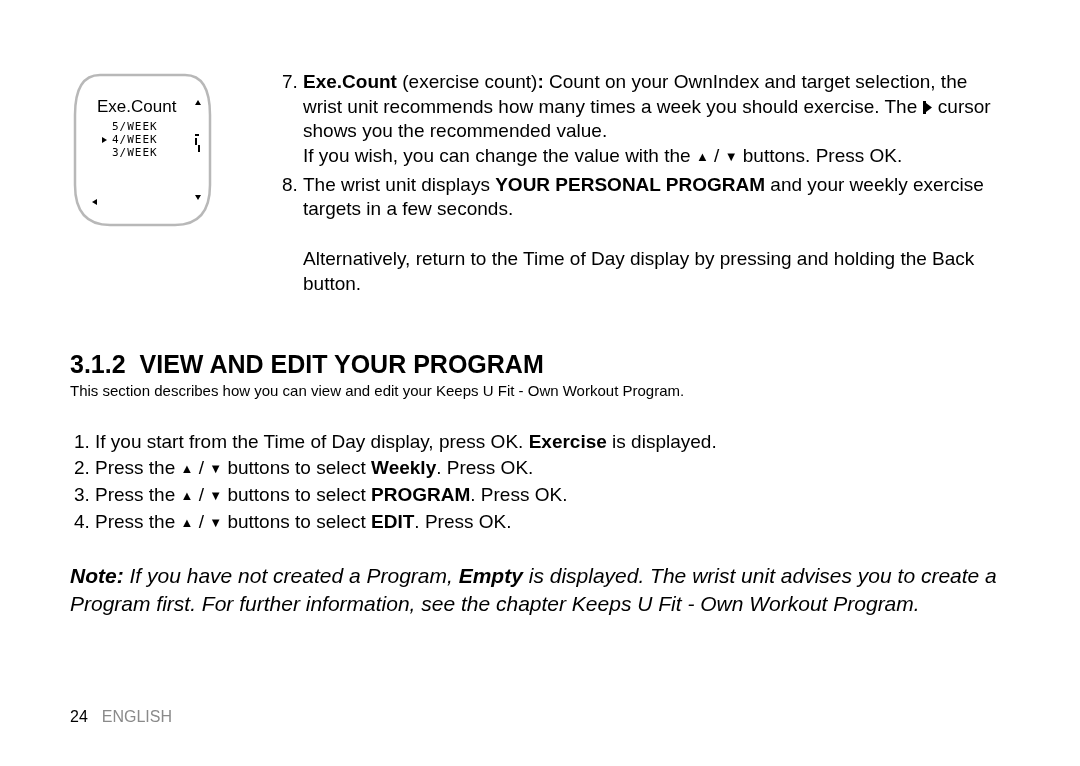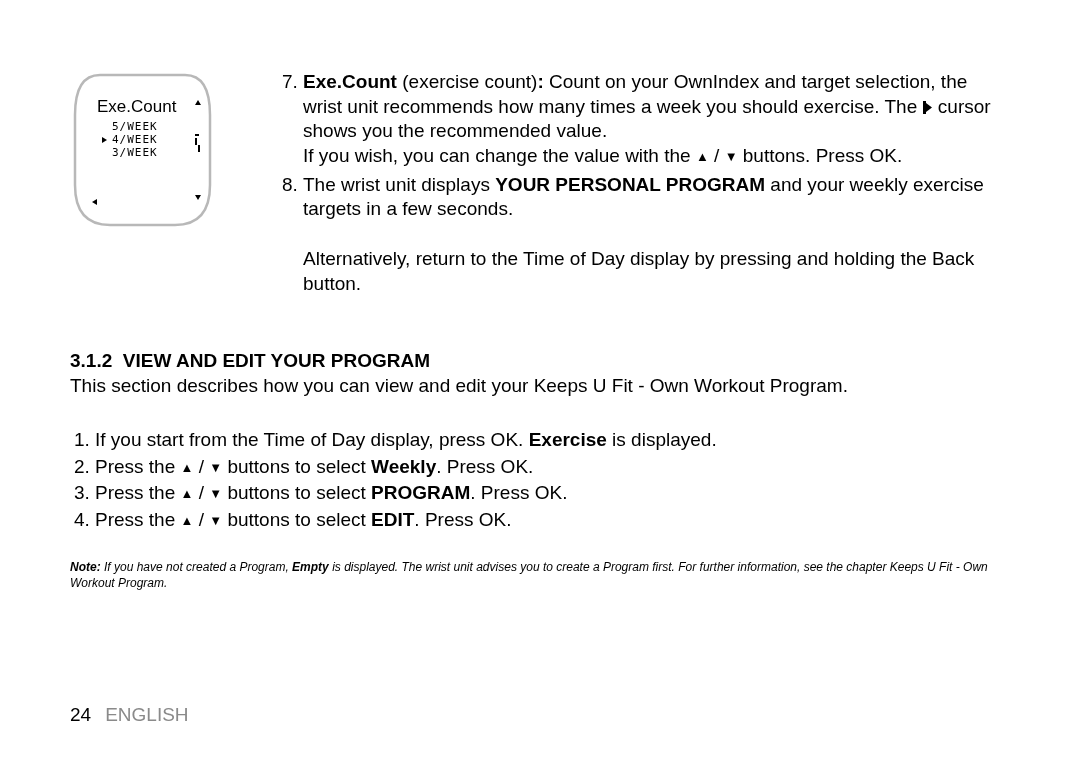--- a/index.html
+++ b/index.html
@@ -36,50 +36,50 @@
     font-size: 19px;
     line-height: 1.3;
   }
   .ordered-list li {
     margin-bottom: 4px;
   }
   .ordered-list li::marker {
     font-size: 19px;
   }
   .section-heading {
-    font-size: 19px;
+    font-size: 25px;
     font-weight: bold;
     margin-top: 50px;
     margin-bottom: 2px;
   }
   .section-intro {
-    font-size: 19px;
+    font-size: 15px;
     margin: 0 0 28px 0;
     line-height: 1.3;
   }
   .steps-list {
     margin: 0;
     padding-left: 25px;
     font-size: 19px;
     line-height: 1.35;
   }
   .steps-list li {
     margin-bottom: 1px;
   }
   .note {
     font-style: italic;
-    font-size: 12px;
+    font-size: 21px;
     margin-top: 28px;
     line-height: 1.3;
   }
   .footer {
     position: absolute;
     bottom: 40px;
     left: 70px;
-    font-size: 19px;
+    font-size: 16px;
     color: #8a8a8a;
   }
   .footer .page-num {
     color: #000000;
     margin-right: 14px;
   }
   .tri {
     display: inline-block;
     font-size: 13px;
     vertical-align: 1px;

